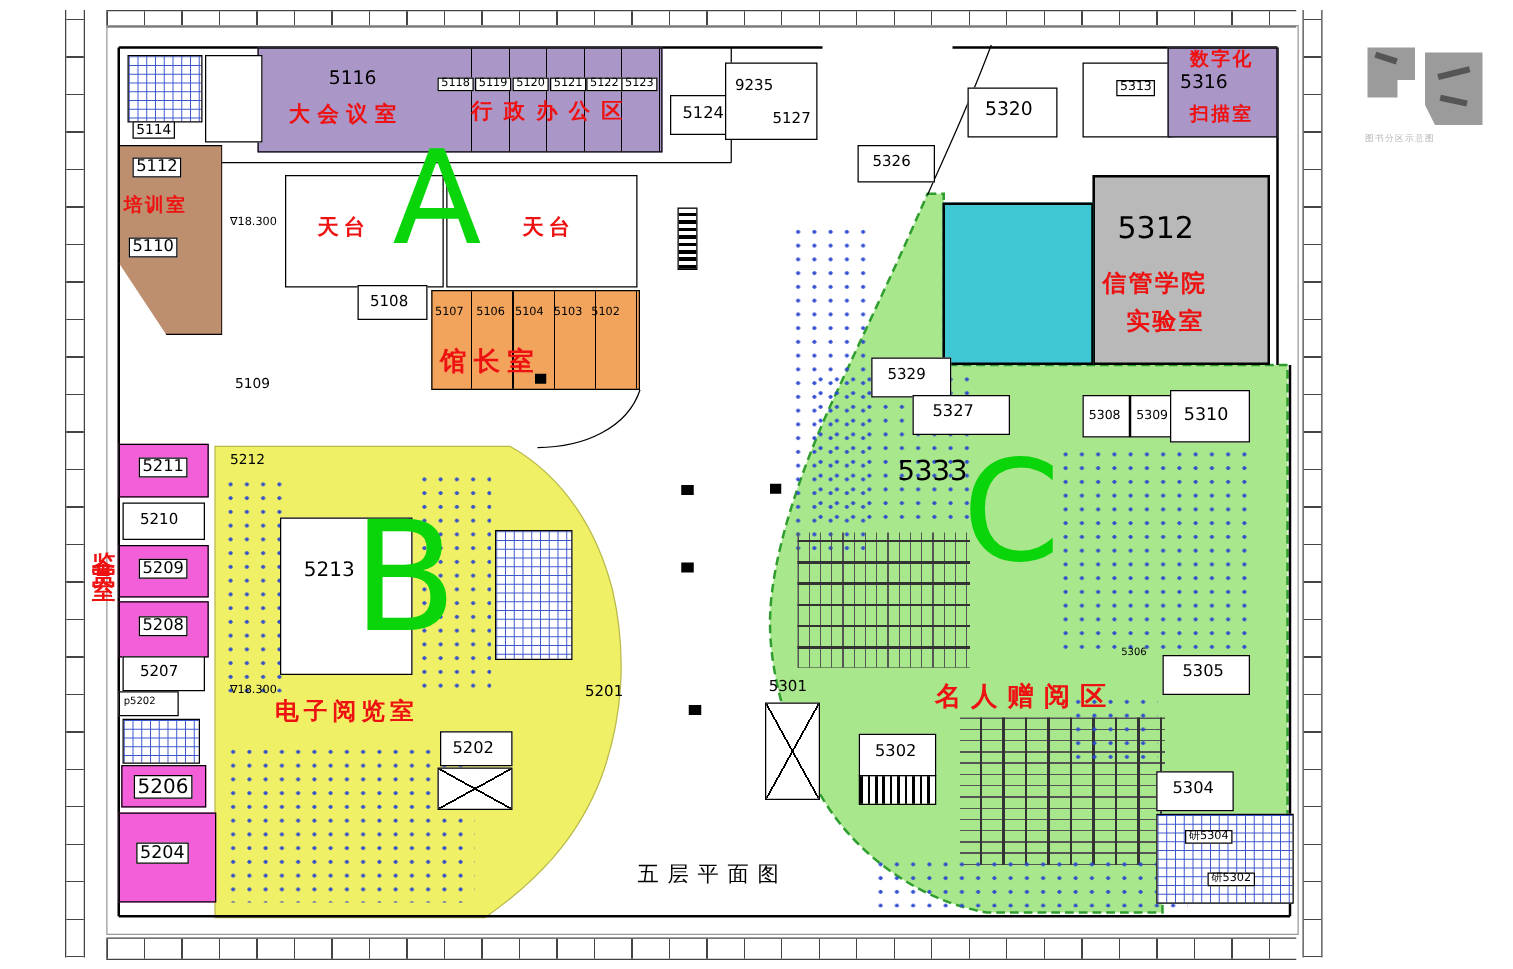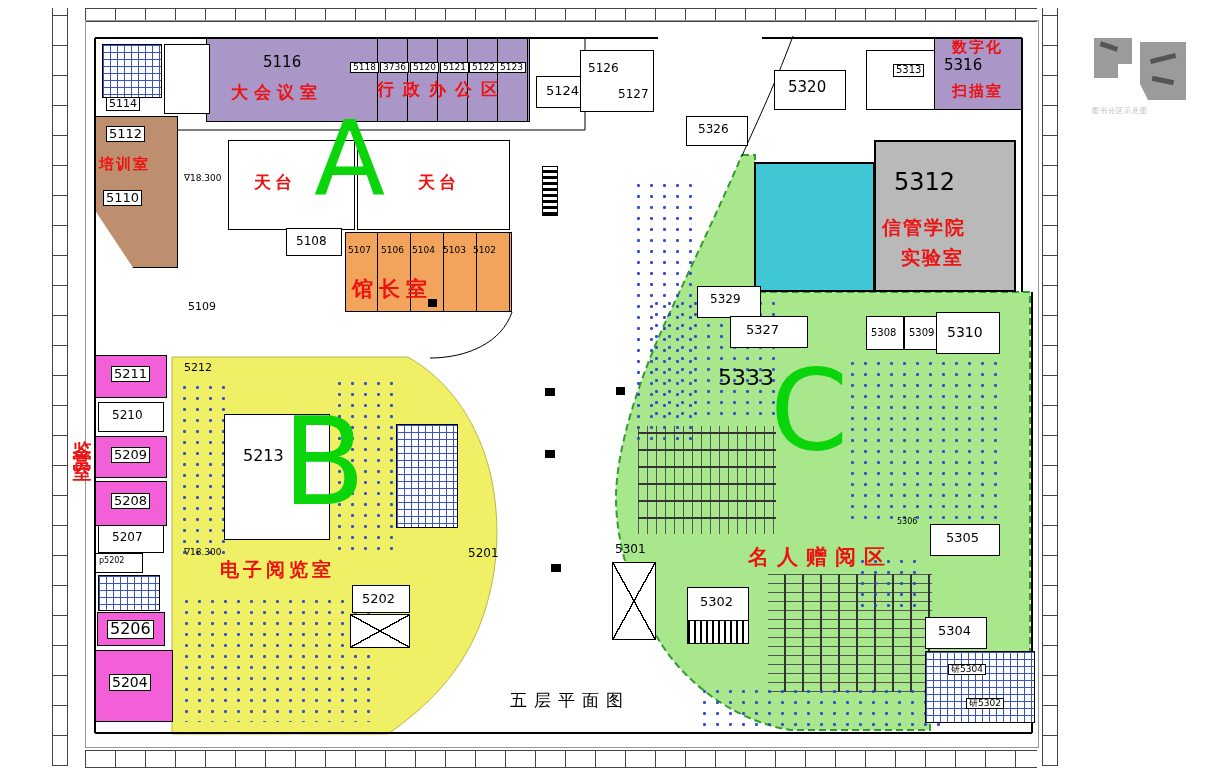--- a/index.html
+++ b/index.html
@@ -71,35 +71,35 @@
       <path d="M793,36 C772,92 754,128 742,156"></path>
       <path d="M512,312 C502,342 468,358 430,358"></path>
     </g>
   </svg>
 
   <div class="zone" style="left:206px;top:38px;width:324px;height:84px;background:#ab96c8;"></div>
   <div class="vdiv" style="left:348px;top:39px;width:182px;height:82px;background-image:repeating-linear-gradient(90deg,transparent 0 29px,#000 29px 30px);"></div>
   <div class="lbl" style="left:263px;top:55px;font-size:15px;">5116</div>
   <div class="lbl red" style="left:231px;top:84px;font-size:17px;letter-spacing:6px;">大会议室</div>
   <div class="lbl chip" style="left:350px;top:62px;font-size:9px;">5118</div>
-  <div class="lbl chip" style="left:380px;top:62px;font-size:9px;">3736</div>
+  <div class="lbl chip" style="left:380px;top:62px;font-size:9px;">5119</div>
   <div class="lbl chip" style="left:410px;top:62px;font-size:9px;">5120</div>
   <div class="lbl chip" style="left:440px;top:62px;font-size:9px;">5121</div>
   <div class="lbl chip" style="left:469px;top:62px;font-size:9px;">5122</div>
   <div class="lbl chip" style="left:497px;top:62px;font-size:9px;">5123</div>
   <div class="lbl red" style="left:377px;top:81px;font-size:17px;letter-spacing:9px;">行政办公区</div>
 
   <div class="bgrid" style="left:102px;top:44px;width:60px;height:54px;"></div>
   <div class="lbl chip" style="left:106px;top:97px;font-size:11px;">5114</div>
   <div class="box" style="left:164px;top:44px;width:46px;height:70px;"></div>
 
   <div class="box" style="left:536px;top:76px;width:56px;height:32px;"></div>
   <div class="lbl" style="left:546px;top:84px;font-size:13px;">5124</div>
   <div class="box" style="left:580px;top:50px;width:74px;height:62px;"></div>
-  <div class="lbl" style="left:588px;top:62px;font-size:12px;">5126</div>
+  <div class="lbl" style="left:588px;top:62px;font-size:12px;">9235</div>
   <div class="lbl" style="left:618px;top:88px;font-size:12px;">5127</div>
 
   <div class="zone" style="left:95px;top:116px;width:83px;height:152px;background:#bd8f6e;clip-path:polygon(0 0,100% 0,100% 100%,46% 100%,0 62%);"></div>
   <div class="lbl chip" style="left:106px;top:126px;font-size:13px;">5112</div>
   <div class="lbl red" style="left:99px;top:157px;font-size:15px;letter-spacing:2px;">培训室</div>
   <div class="lbl chip" style="left:103px;top:190px;font-size:13px;">5110</div>
 
   <div class="box" style="left:228px;top:140px;width:127px;height:90px;"></div>
   <div class="box" style="left:357px;top:140px;width:153px;height:90px;"></div>
   <div class="lbl red" style="left:254px;top:174px;font-size:17px;letter-spacing:4px;">天台</div>

